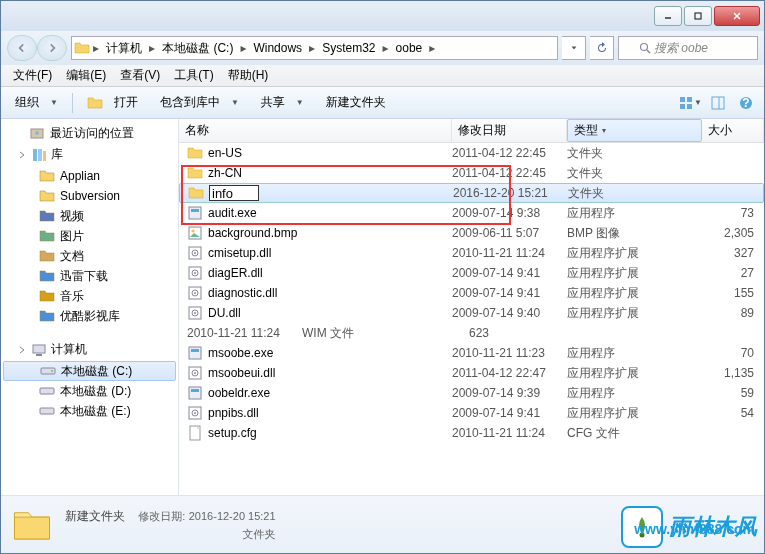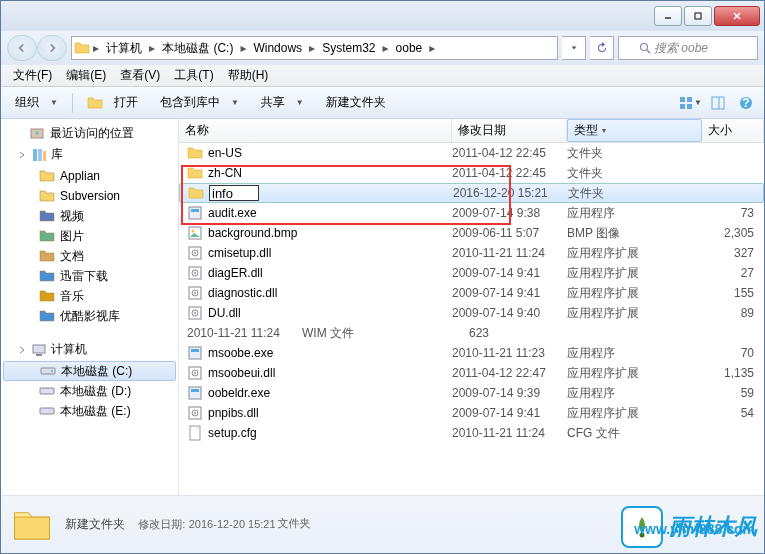--- a/index.html
+++ b/index.html
@@ -55,21 +55,21 @@
 .f-name { width: 265px; display: flex; align-items: center; gap: 5px; }
 .f-date { width: 115px; color: #555; }
 .f-type { width: 135px; color: #555; }
 .f-size { width: 60px; text-align: right; color: #555; padding-right: 8px; }
 .rename-input { width: 50px; border: 1px solid #333; padding: 0 2px; background: #fff; height: 16px; font-size: 13px; }
 
 .red-box { position: absolute; border: 2px solid #e33; pointer-events: none; }
 
 .details-pane { height: 58px; border-top: 1px solid #dfe5ee; background: linear-gradient(#f2f6fb,#eaf0f8); display: flex; align-items: center; padding: 6px 10px; gap: 12px; }
 .details-icon { width: 42px; height: 42px; }
-.details-text { display: flex; flex-direction: row; gap: 2px; }
+.details-text { display: flex; flex-direction: column; gap: 2px; align-items: flex-end; }
 .details-title { color: #444; }
 .details-sub { color: #666; font-size: 11px; }
 .details-meta { color: #666; font-size: 11px; }
 
 .watermark { position: absolute; right: 8px; bottom: 6px; display: flex; align-items: center; gap: 6px; }
 .wm-logo { width: 42px; height: 42px; border: 2px solid #1a9edb; border-radius: 8px; background: #fff; display: flex; align-items: center; justify-content: center; }
 .wm-text { color: #1a9edb; font-size: 22px; font-weight: bold; font-style: italic; }
 .wm-url { position: absolute; right: 10px; bottom: 17px; color: #1a9edb; font-size: 14px; font-weight: bold; }
 
 .folder-svg { fill: #f6d36b; stroke: #d4a017; stroke-width: 0.5; }

